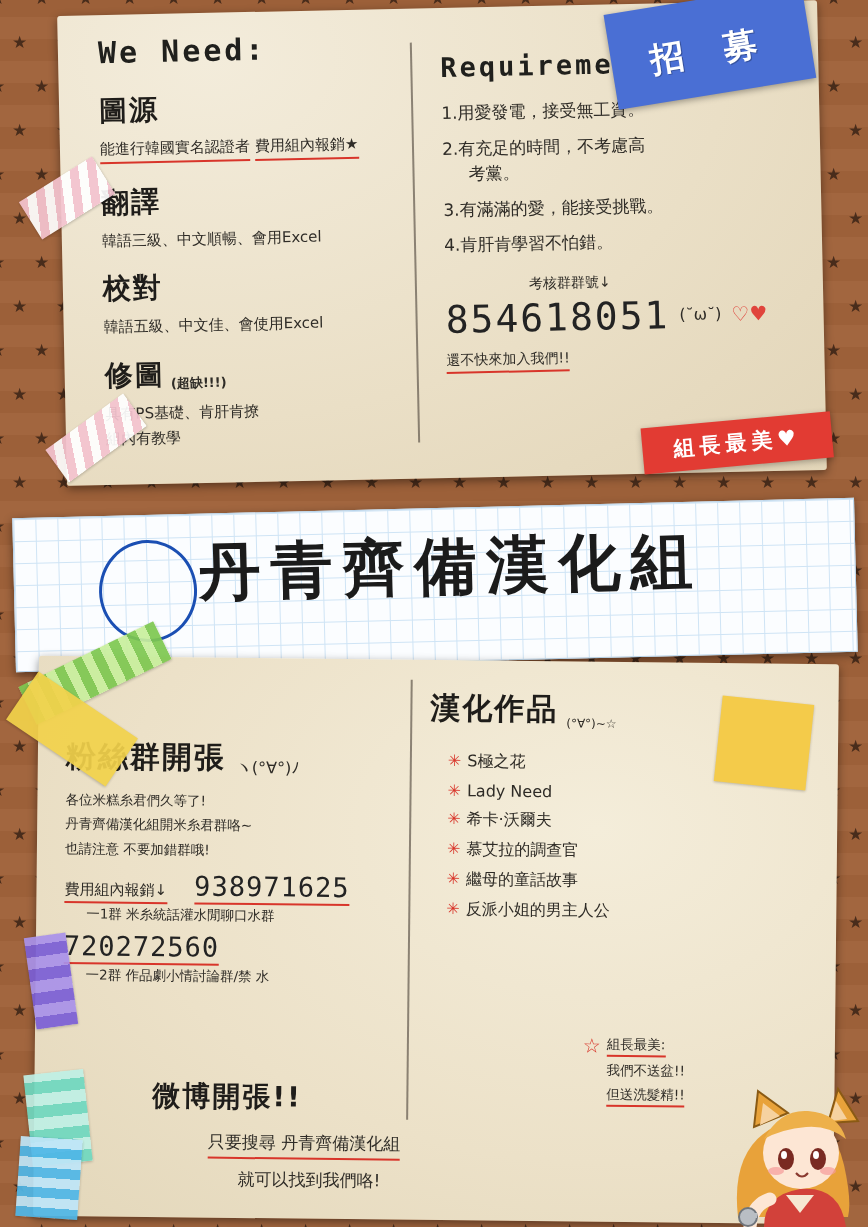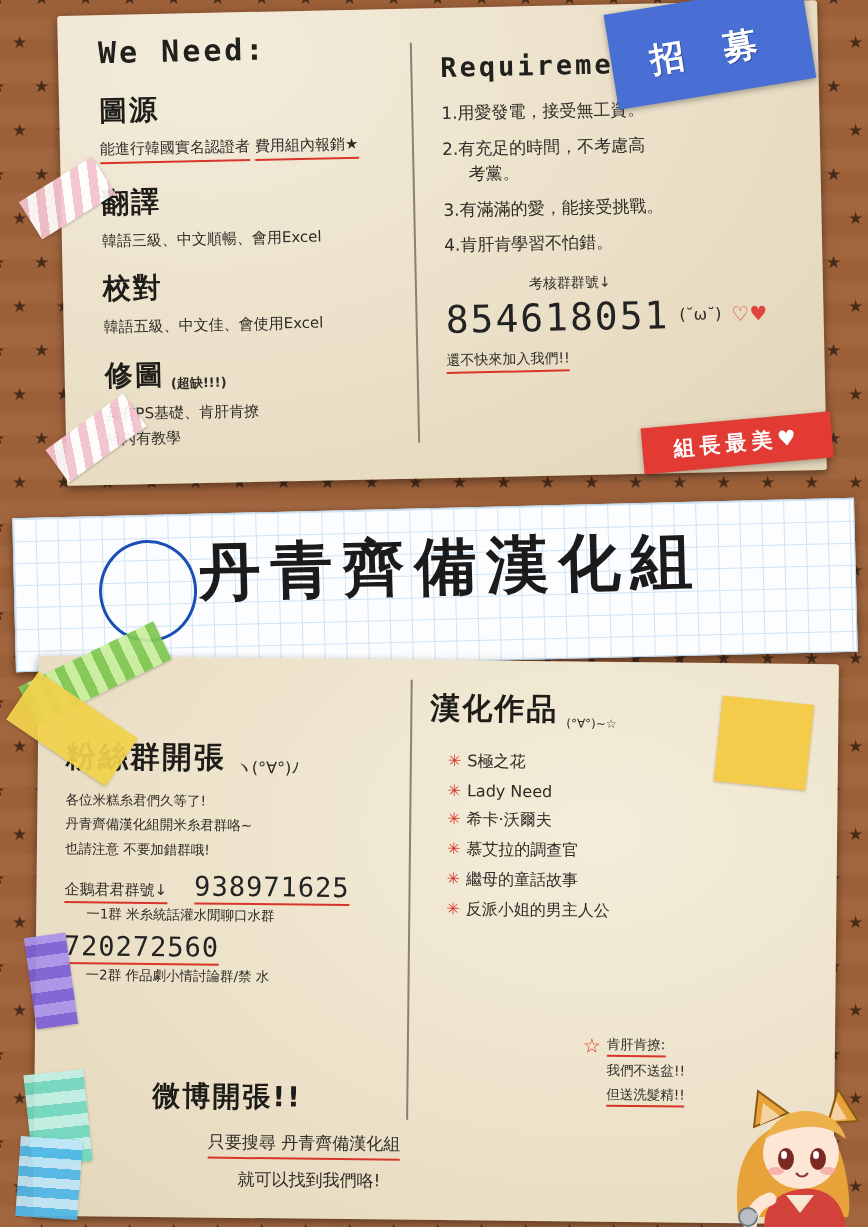--- a/index.html
+++ b/index.html
@@ -791,21 +791,21 @@
 
   <div class="col hw" style="left:28px;top:80px;width:340px;">
     <div style="display:flex;align-items:flex-end;gap:10px;">
       <h2 class="sec" style="font-size:30px;">粉絲群開張</h2>
       <span class="kaomoji">ヽ(°∀°)ﾉ</span>
     </div>
     <div class="line sm" style="margin-top:12px;">各位米糕糸君們久等了!</div>
     <div class="line sm" style="margin-top:4px;">丹青齊備漢化組開米糸君群咯~</div>
     <div class="line sm" style="margin-top:4px;">也請注意 不要加錯群哦!</div>
 
-    <div class="line u-red" style="display:inline-block;margin-top:20px;font-size:15px;">企鵝君君群號↓</div>
+    <div class="line u-red" style="display:inline-block;margin-top:20px;font-size:15px;">費用組內報銷↓</div>
 
     <div class="num-mid u-red" style="display:inline-block;margin-top:10px;margin-left:22px;">938971625</div>
     <div class="line sm" style="margin-left:22px;">一1群 米糸統話灌水閒聊口水群</div>
 
     <div class="num-mid u-red" style="display:inline-block;margin-top:6px;">720272560</div>
     <div class="line sm" style="margin-left:22px;">一2群 作品劇小情討論群/禁 水</div>
   </div>
 
   <div class="col hw" style="left:118px;top:420px;width:450px;">
     <h2 class="sec" style="font-size:28px;">微博開張!!</h2>
@@ -836,21 +836,21 @@
     </div>
     <div class="work" style="margin-left:18px;">
       <span class="ast">✳</span><span>反派小姐的男主人公</span>
     </div>
   </div>
 
   <div class="col hw" style="left:548px;top:372px;width:230px;">
     <div style="display:flex;align-items:flex-start;gap:6px;">
       <span style="color:#d8352a;font-size:20px;">☆</span>
       <div>
-        <div class="line sm u-red" style="display:inline-block;">肯肝肯撩:</div>
+        <div class="line sm u-red" style="display:inline-block;">組長最美:</div>
         <div class="line sm" style="margin-top:3px;">我們不送盆!!</div>
         <div class="line sm u-red" style="display:inline-block;margin-top:3px;">但送洗髮精!!</div>
       </div>
     </div>
   </div>
 </div>
 
 <div class="tape tape-stripe-pink"></div>
 <div class="tape tape-stripe-pink2"></div>
 <div class="tape tape-green"></div>

